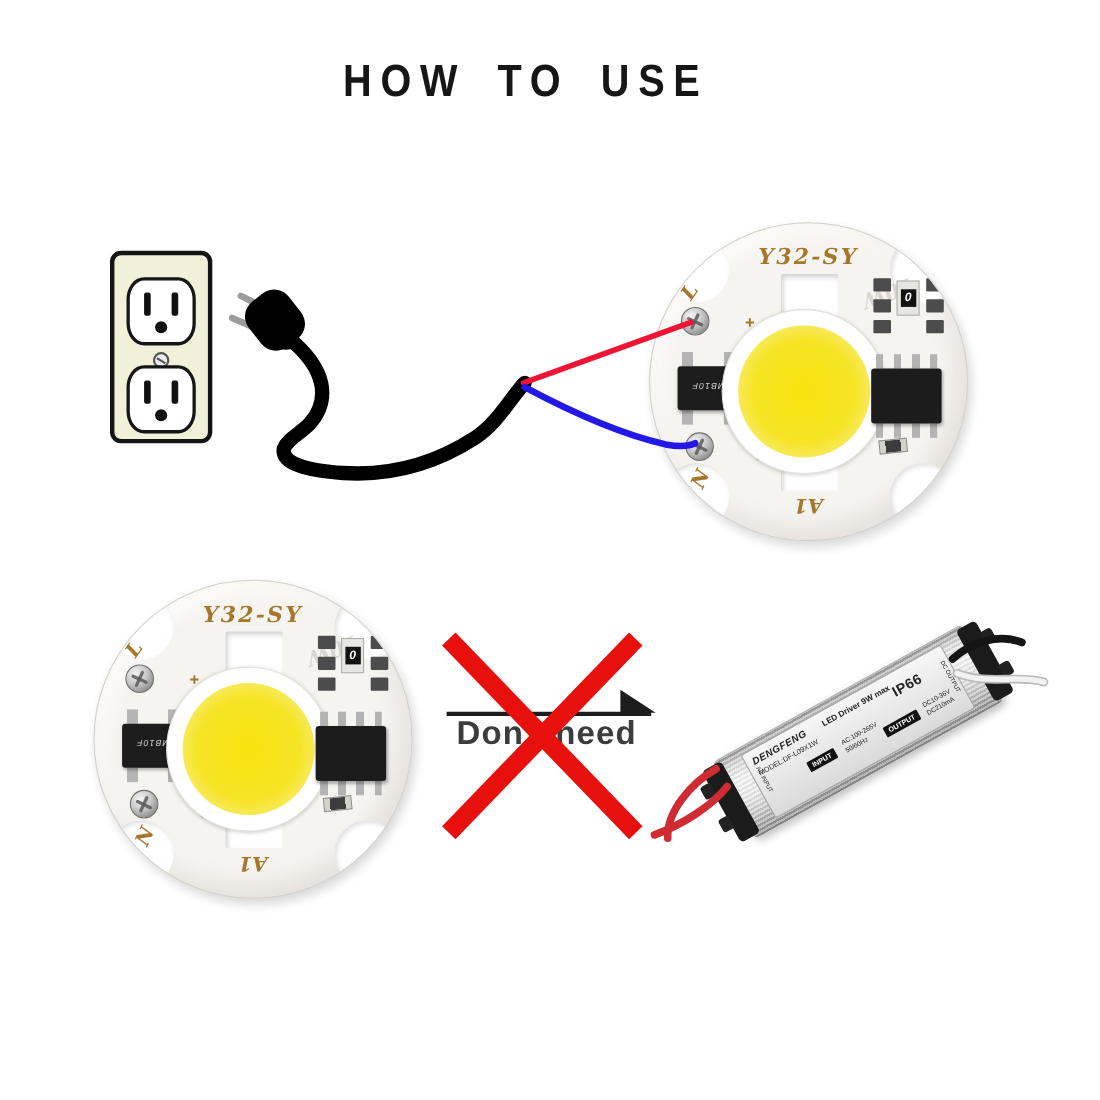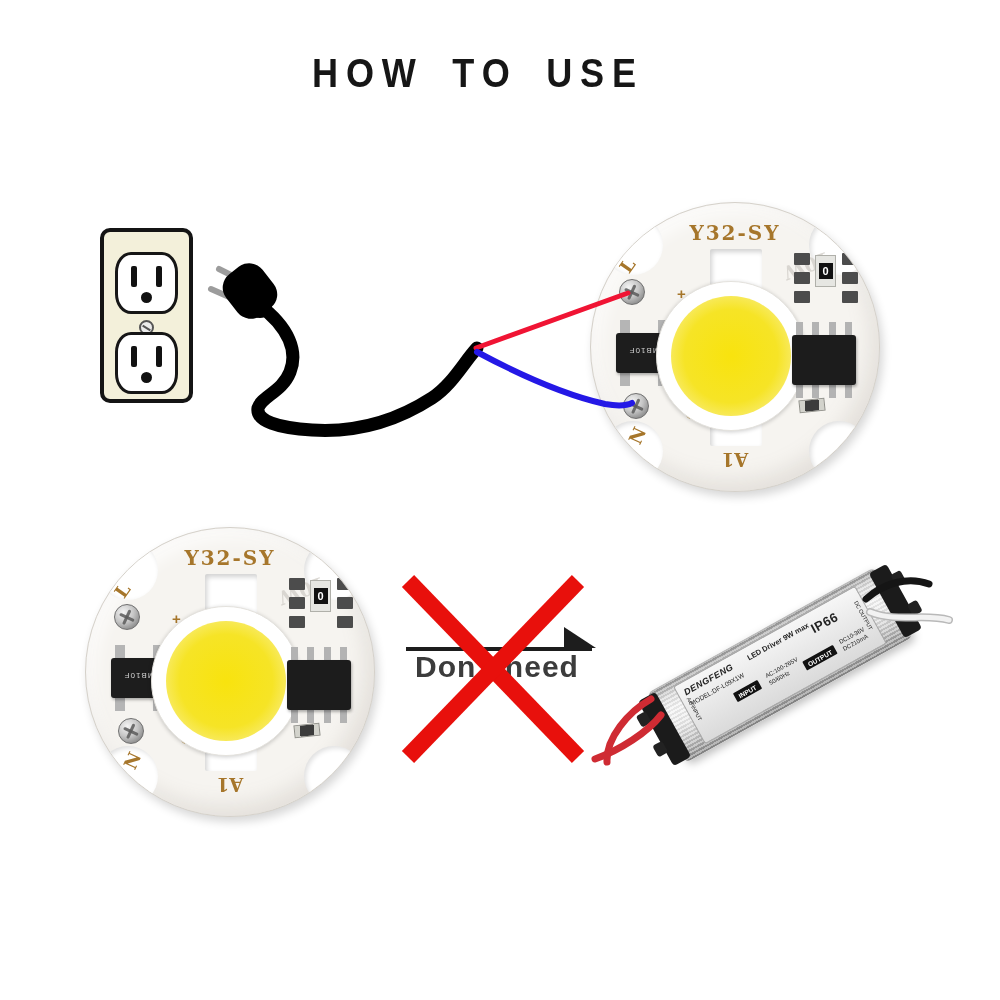--- a/index.html
+++ b/index.html
@@ -19,21 +19,21 @@
   .socket.s1{top:20px;} .socket.s2{top:100px;}
   .slot{position:absolute;top:11px;width:6px;height:21px;background:#111;border-radius:2px;}
   .slot.left{left:13px;} .slot.right{left:38px;}
   .ground{position:absolute;left:23px;top:37px;width:11px;height:11px;background:#111;border-radius:50%;}
   .plate-screw{position:absolute;left:35px;top:88px;width:15px;height:15px;border:2px solid #555;
           border-radius:50%;background:#ececec;box-sizing:border-box;}
   .plate-screw::before{content:"";position:absolute;left:1px;top:4.5px;width:9px;height:2px;
           background:#555;transform:rotate(32deg);}
 
   
-  .module{position:absolute;width:290px;height:290px;z-index:10;}
+  .module{position:absolute;width:290px;height:290px;z-index:10;font-style:italic;}
   .pcb{position:absolute;inset:0;border-radius:50%;background:#f6f4f0;overflow:hidden;
        border:1px solid #d5d1ca;
        box-shadow:inset -8px -10px 20px rgba(150,140,128,.18),inset 8px 10px 16px rgba(255,255,255,.7),3px 5px 10px rgba(0,0,0,.16);}
   .notch{position:absolute;width:60px;height:60px;border-radius:50%;background:#fff;
        box-shadow:inset 2px 2px 5px rgba(0,0,0,.13);}
   .notch.n1{left:12px;top:12px;} .notch.n2{left:218px;top:12px;}
   .notch.n3{left:12px;top:218px;} .notch.n4{left:218px;top:218px;}
   .sq-hole{position:absolute;left:119px;width:52px;height:51px;background:#fff;border-radius:2px;
        box-shadow:inset 2px 3px 5px rgba(0,0,0,.18);}
   .sq-hole.top{top:46px;} .sq-hole.bot{top:192px;}

